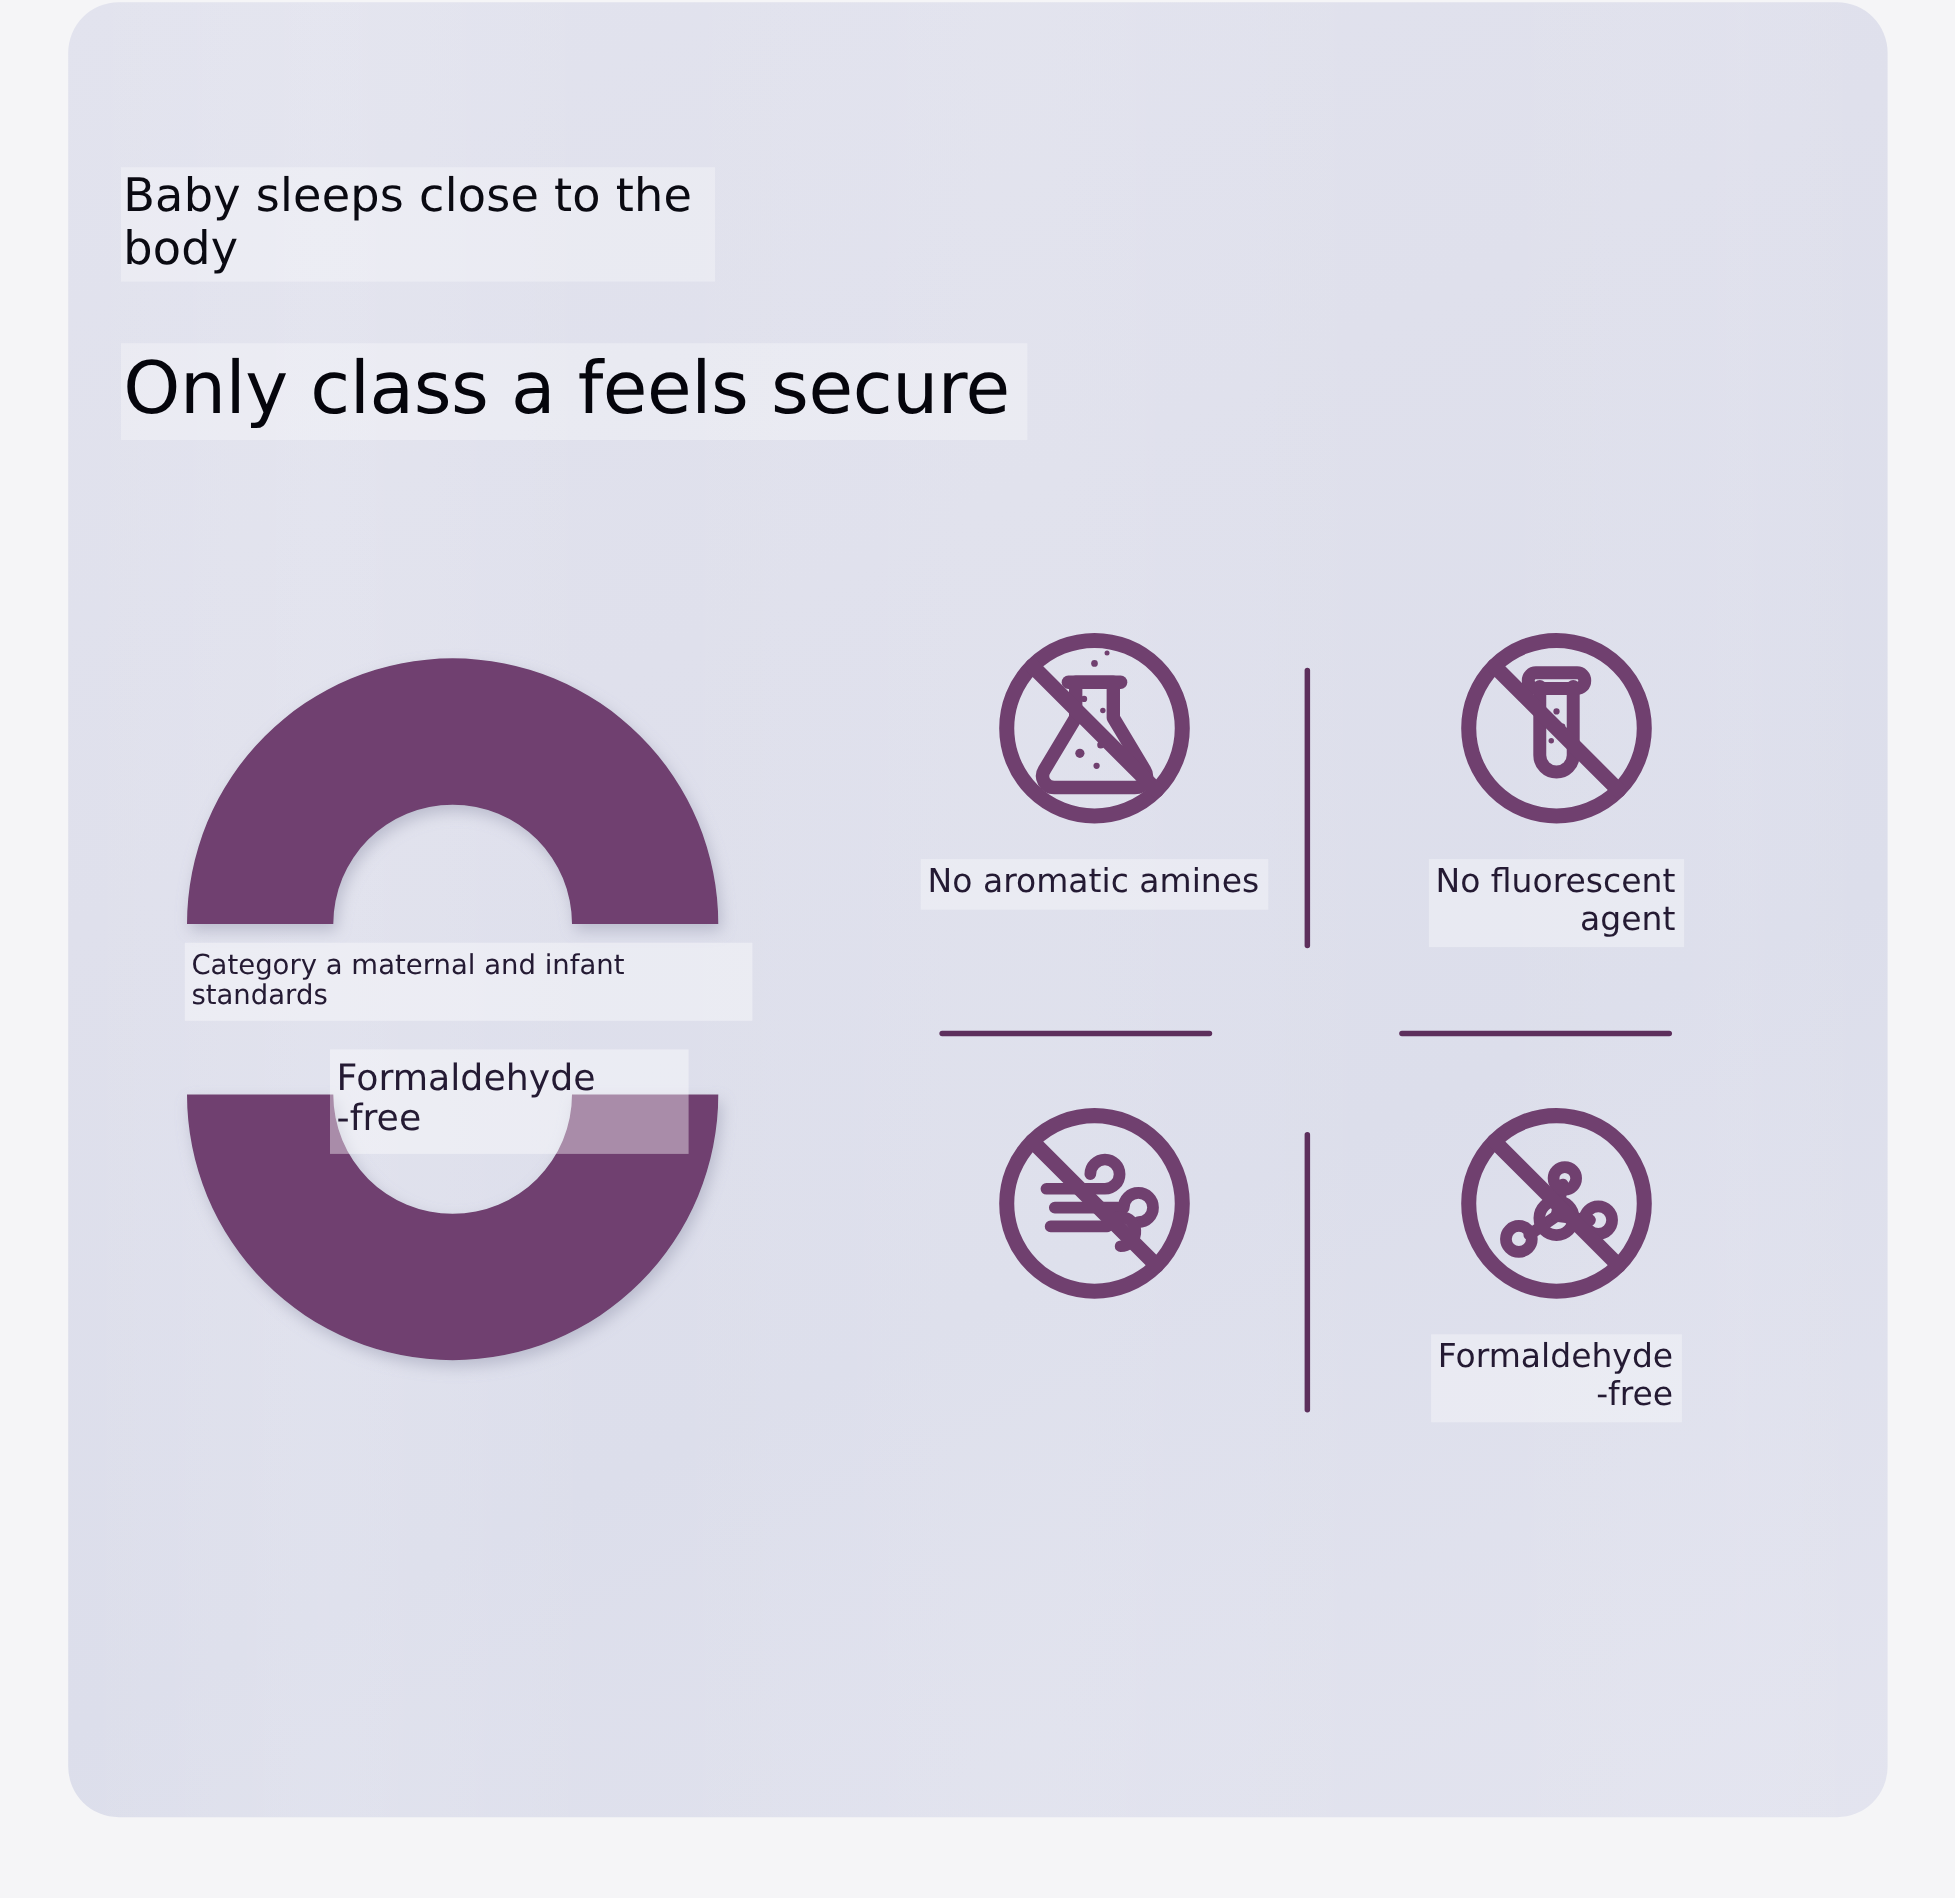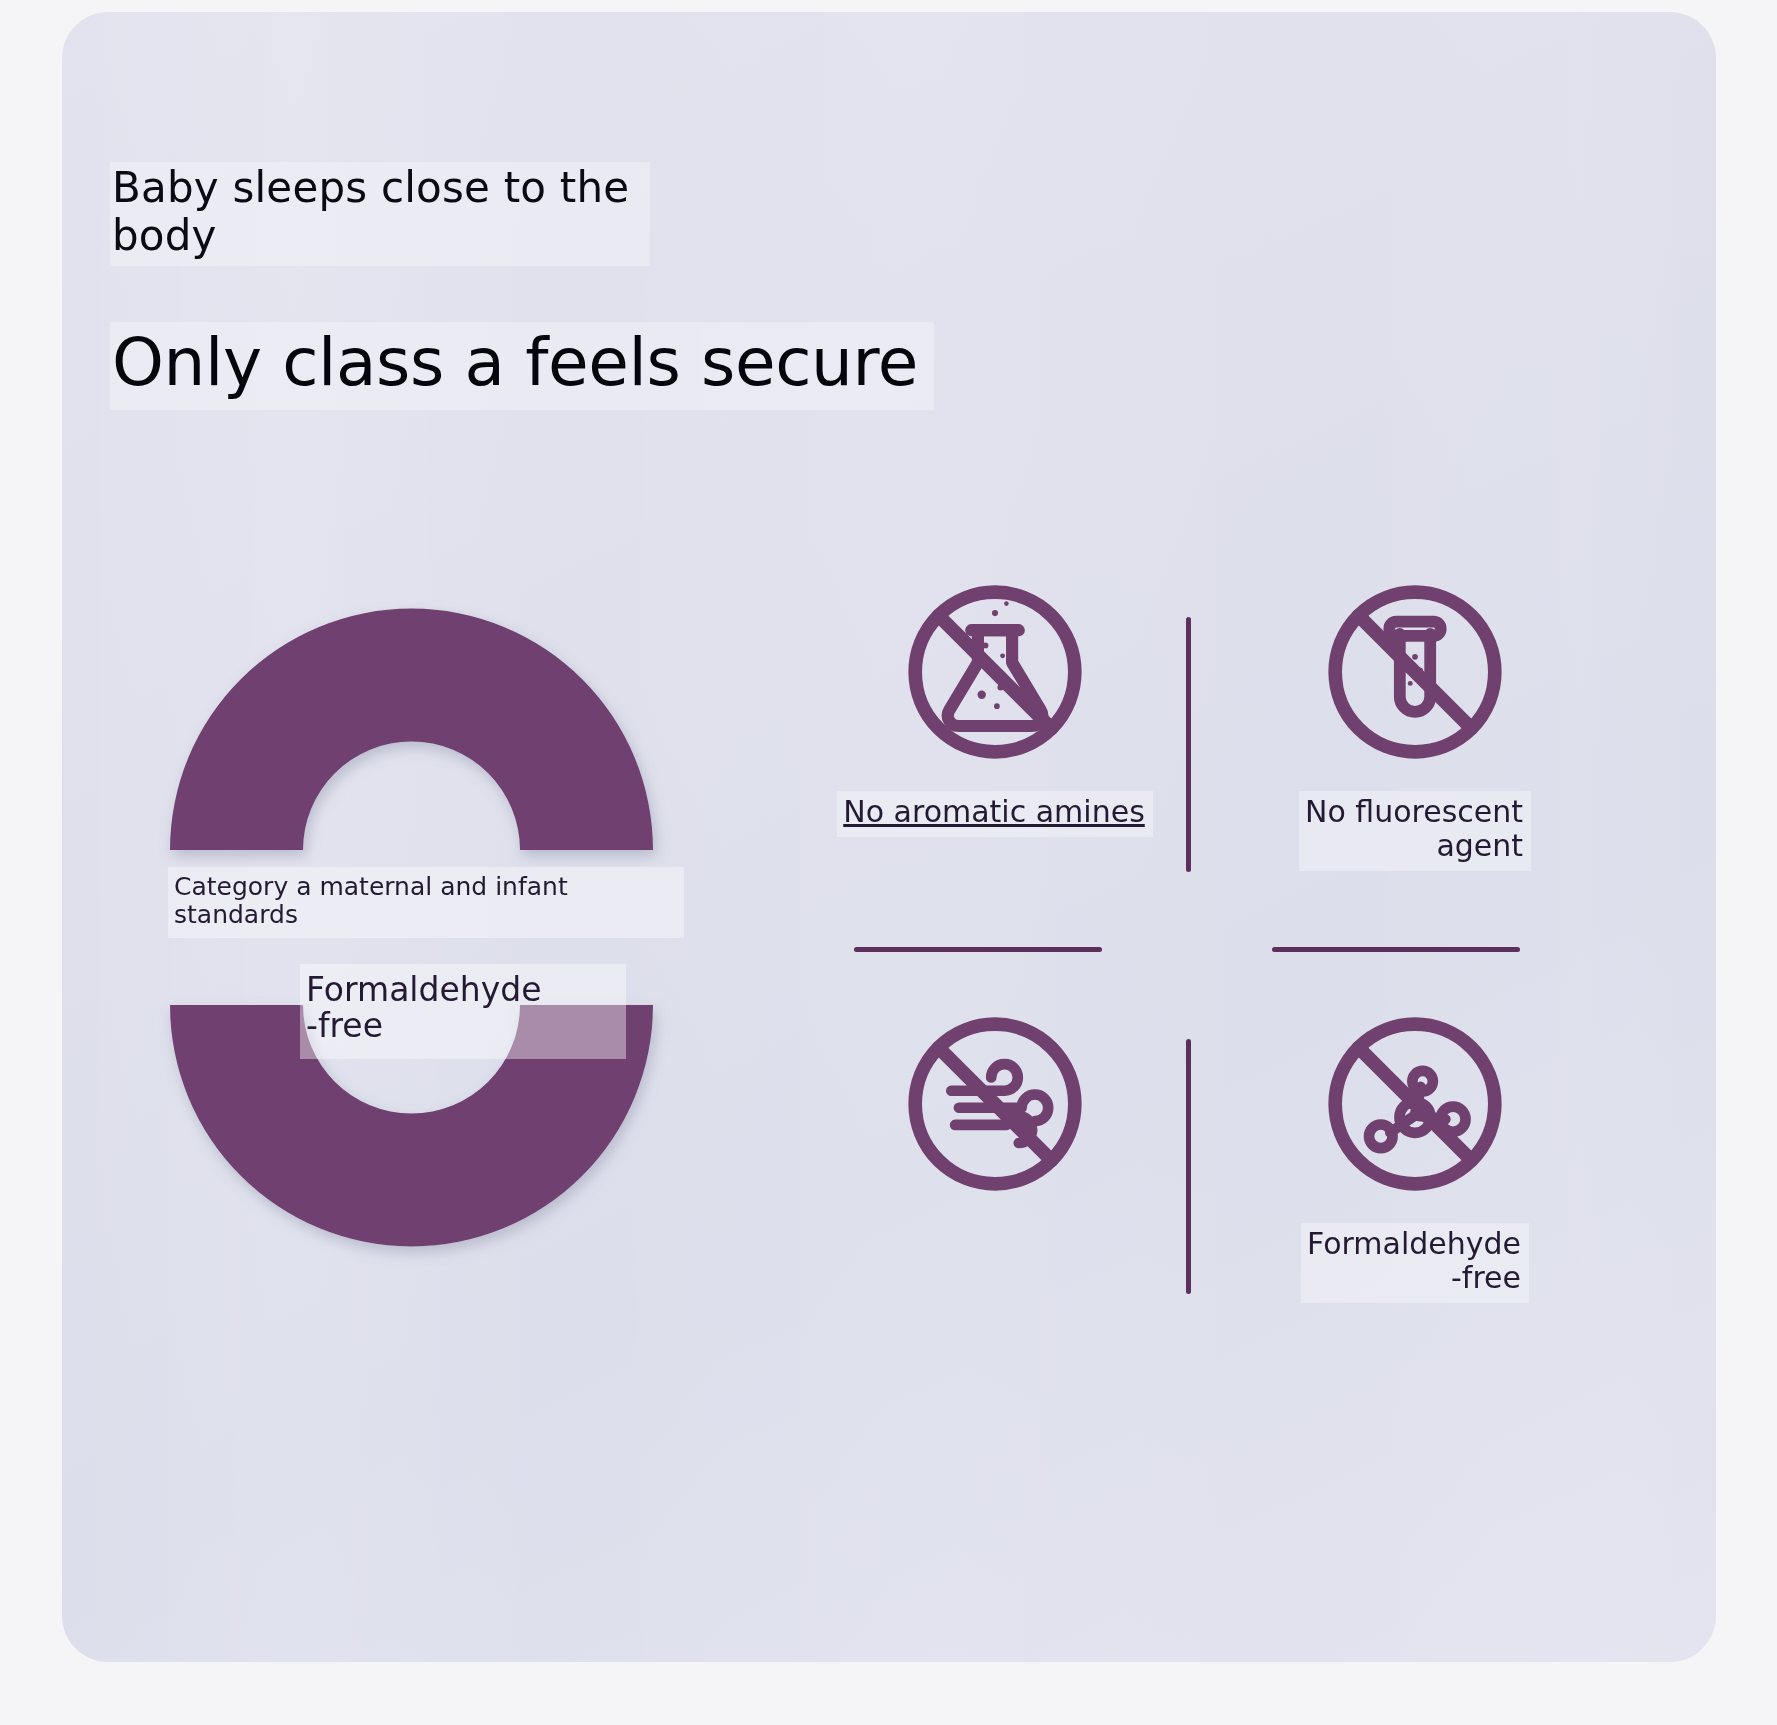--- a/index.html
+++ b/index.html
@@ -11,21 +11,21 @@
     width: 1777px;
     height: 1725px;
     font-family: "DejaVu Sans", sans-serif;
     overflow: hidden;
   }
 
   
   #product-card {
     position: absolute;
     left: 62px;
-    top: 12px;
+    top: 2px;
     width: 1654px;
     height: 1650px;
     border-radius: 46px;
     background: linear-gradient(155deg, #e2e3ee 0%, #dfe0ec 35%, #dcdeeb 65%, #e3e4ef 100%);
     overflow: hidden;
   }
 
   
   #card-sheen {
     position: absolute;
@@ -139,21 +139,21 @@
   .feature-label {
     margin-top: 24px;
     font-size: 30px;
     line-height: 1.14;
     color: #241a33;
     background: rgba(255,255,255,0.34);
     padding: 4px 8px 8px 6px;
     white-space: pre-line;
     text-align: right;
   }
-  .label-center { text-align: left; text-decoration: underline; }
+  .label-center { text-align: left; }
 
   
   .divider {
     position: absolute;
     background: #5d2f5c;
     border-radius: 3px;
   }
   #divider-vertical-top   { left: 394px; top: 40px;  width: 5px;  height: 255px; }
   #divider-vertical-bottom{ left: 394px; top: 462px; width: 5px;  height: 255px; }
   #divider-horizontal-left  { left: 62px;  top: 370px; width: 248px; height: 5px; }

